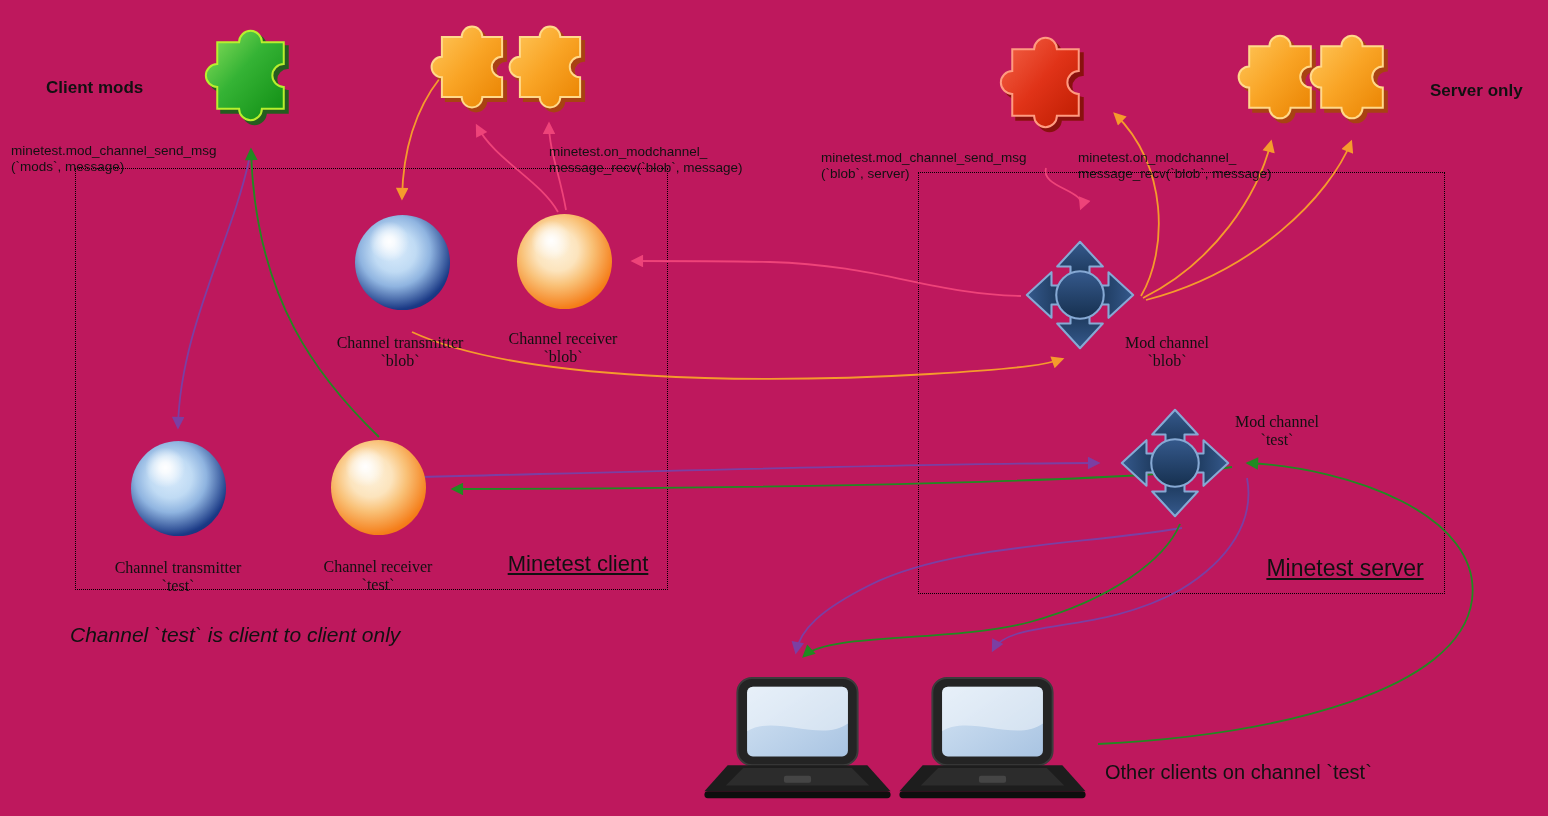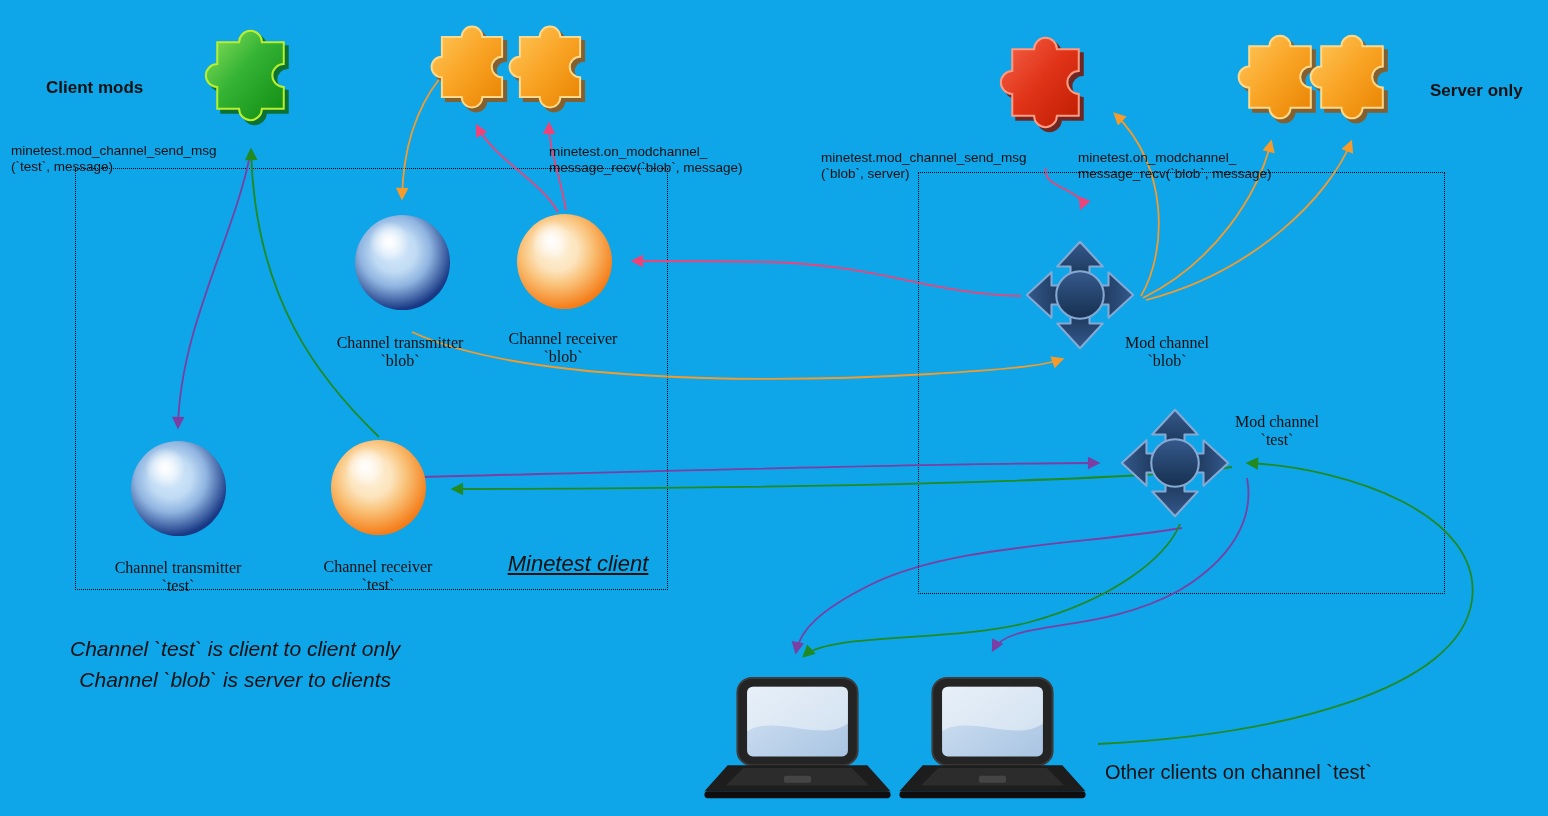--- a/index.html
+++ b/index.html
@@ -1,24 +1,24 @@
 <!DOCTYPE html>
 <html><head>
 <meta charset="utf-8">
 <style>
   html,body{margin:0;padding:0;background:#fff;}
-  .canvas{position:relative;width:1548px;height:816px;background:#0ea5e9;overflow:hidden;
+  .canvas{position:relative;width:1548px;height:816px;background:#be185d;overflow:hidden;
           font-family:"Liberation Sans", sans-serif;color:#111;}
   .abs{position:absolute;}
   .lbl{position:absolute;white-space:pre-line;}
   .bold-lbl{font-weight:bold;font-size:17px;}
   .api{font-size:13.5px;line-height:16.5px;width:230px;}
   .node-lbl{font-size:16px;line-height:18.5px;text-align:center;width:200px;font-family:Liberation Serif, serif;}
   .box{position:absolute;border:1.5px dotted #000;}
-  .box-title{position:absolute;font-size:22px;font-style:italic;text-decoration:underline;
+  .box-title{position:absolute;font-size:22px;text-decoration:underline;
              text-align:center;width:220px;}
   .notes{position:absolute;font-size:21px;font-style:italic;line-height:31px;}
   .big-lbl{position:absolute;font-size:20px;}
   .sphere{position:absolute;width:95px;height:95px;border-radius:50%;}
   .sphere.navy{background:
      radial-gradient(circle at 36% 28%, #ffffff 0%, rgba(255,255,255,.85) 6%, rgba(255,255,255,0) 22%),
      radial-gradient(circle at 42% 38%, #d9ebfb 0%, #c0dbf4 26%, #8fb4e0 44%, #1b3a86 72%, #091a55 100%);}
   .sphere.orangeb{background:
      radial-gradient(circle at 36% 28%, #ffffff 0%, rgba(255,255,255,.8) 6%, rgba(255,255,255,0) 22%),
      radial-gradient(circle at 42% 38%, #fdf2dd 0%, #fce4bd 26%, #f9c177 44%, #f57f1b 72%, #df5f00 100%);}
@@ -159,21 +159,21 @@
     <use href="#laptop" width="200" height="132"></use>
   </svg>
   <svg class="abs" style="left:895px;top:675px;" width="195" height="128" viewBox="0 0 200 132">
     <use href="#laptop" width="200" height="132"></use>
   </svg>
 
   <div class="lbl bold-lbl" style="left:46px;top:78px;">Client mods</div>
   <div class="lbl bold-lbl" style="left:1430px;top:81px;">Server only</div>
 
   <div class="lbl api" style="left:11px;top:126px;">
-    <div>minetest.mod_channel_send_msg</div><div>(`test`, message)</div>
+    <div>minetest.mod_channel_send_msg</div><div>(`mods`, message)</div>
   </div>
   <div class="lbl api" style="left:549px;top:127px;">
     <div>minetest.on_modchannel_</div><div>message_recv(`blob`, message)</div>
   </div>
   <div class="lbl api" style="left:821px;top:133px;">
     <div>minetest.mod_channel_send_msg</div><div>(`blob`, server)</div>
   </div>
   <div class="lbl api" style="left:1078px;top:133px;">
     <div>minetest.on_modchannel_</div><div>message_recv(`blob`, message)</div>
   </div>
@@ -191,21 +191,21 @@
     <div>Channel receiver</div><div>`test`</div>
   </div>
   <div class="lbl node-lbl" style="left:1067px;top:315px;width:200px;">
     <div>Mod channel</div><div>`blob`</div>
   </div>
   <div class="lbl node-lbl" style="left:1177px;top:394px;width:200px;">
     <div>Mod channel</div><div>`test`</div>
   </div>
 
   <div class="box-title" style="left:468px;top:551px;">Minetest client</div>
-
-  <div class="notes" style="left:70px;top:633px;text-align:center;">
+  <div class="box-title" style="left:1235px;top:555px;font-size:23px;">Minetest server</div>
+
+  <div class="notes" style="left:70px;top:619px;">
     <div>Channel `test` is client to client only</div>
-    <div>Channel `blob` is server to clients</div>
   </div>
 
   <div class="big-lbl" style="left:1105px;top:761px;">Other clients on channel `test`</div>
 
 </div>
 
 </body></html>

